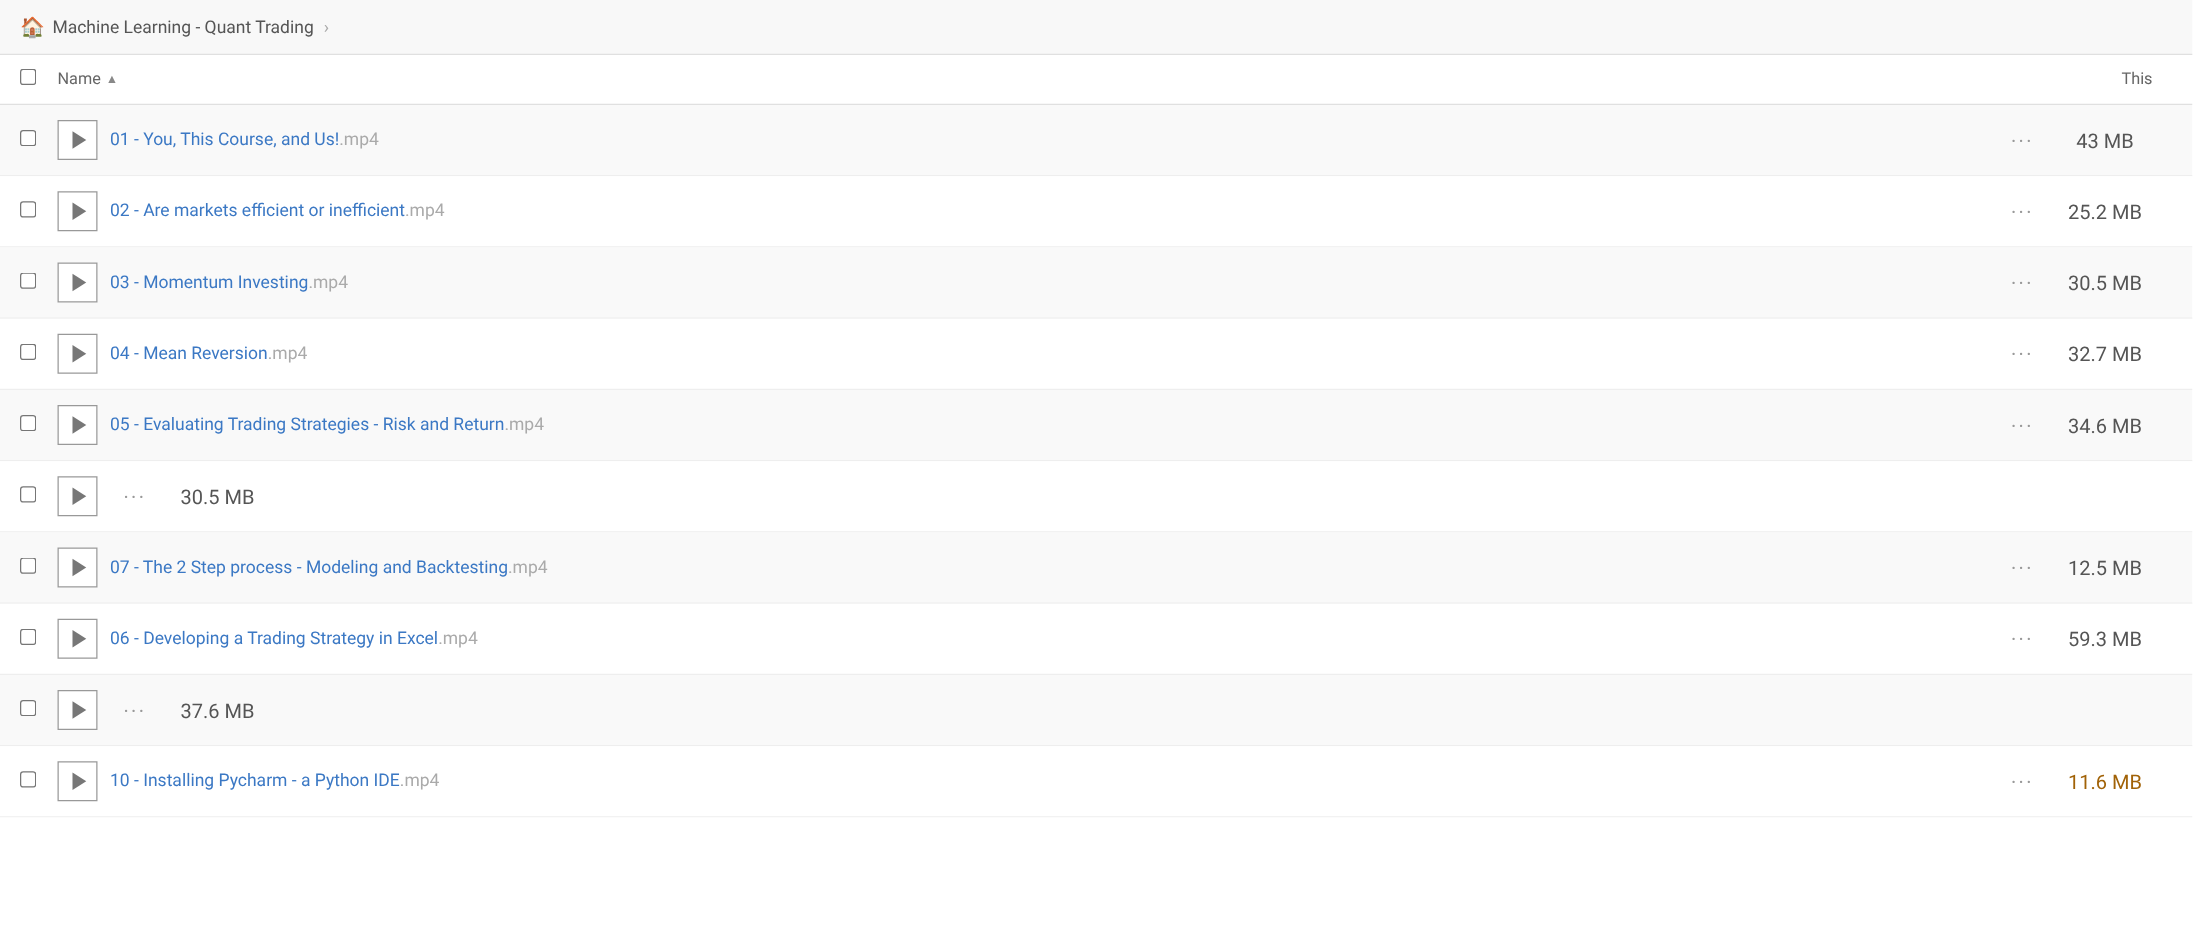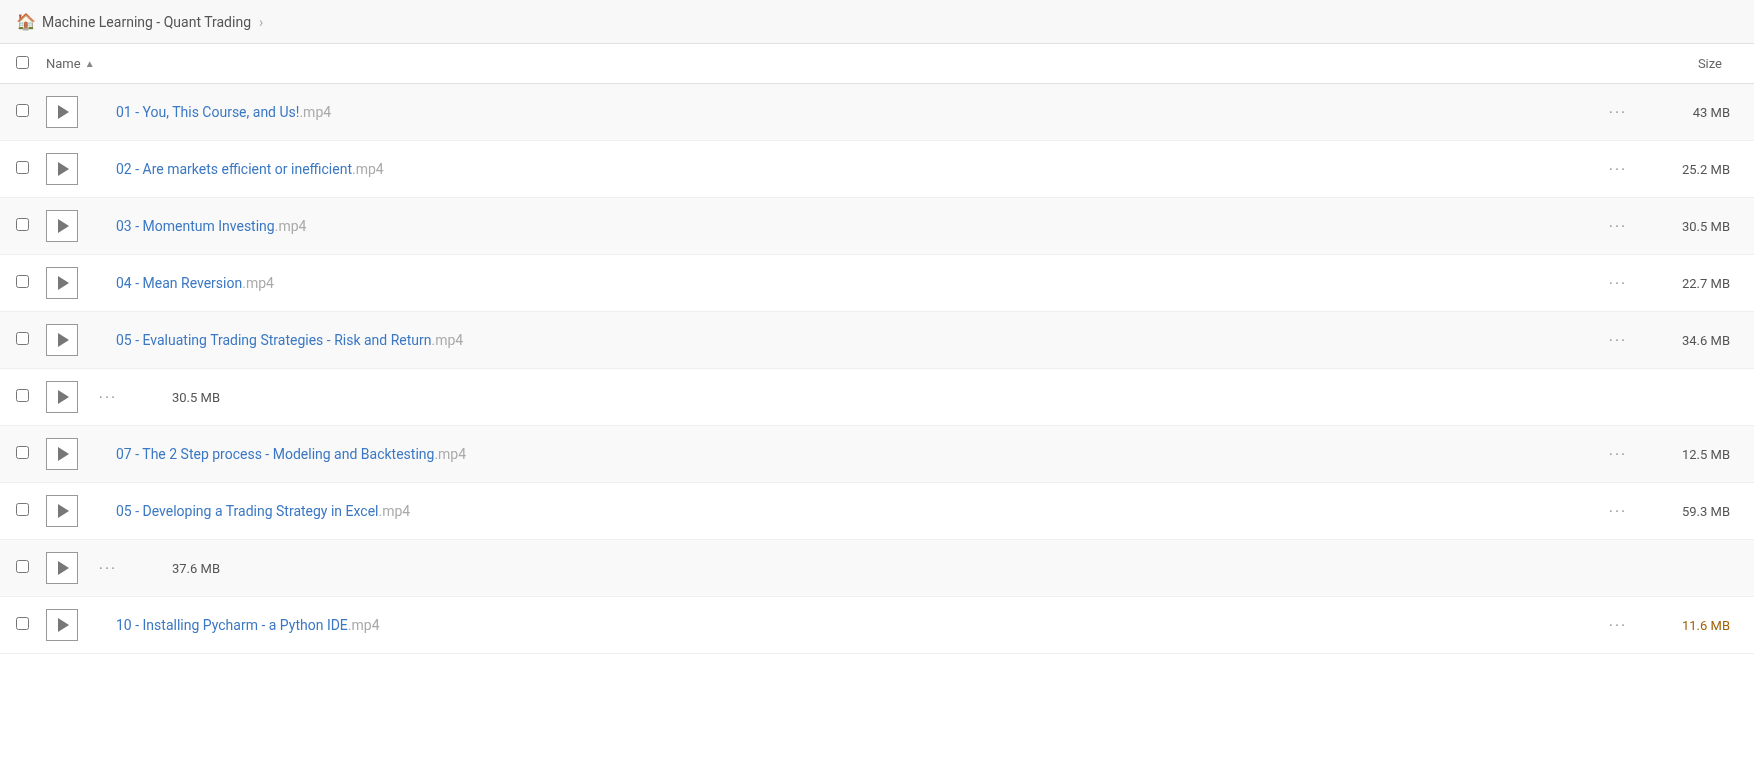--- a/index.html
+++ b/index.html
@@ -121,21 +121,20 @@
       margin-left: 2px;
     }
 
     .file-name {
       flex: 1;
       font-size: 14px;
       color: #333;
       white-space: nowrap;
       overflow: hidden;
       text-overflow: ellipsis;
-      margin-left: 28px;
     }
 
     .file-name .name-link {
       color: #3b78c4;
     }
 
     .file-name .name-ext {
       color: #aaa;
     }
 
@@ -146,22 +145,22 @@
       justify-content: center;
       color: #999;
       font-size: 16px;
       letter-spacing: 2px;
       cursor: pointer;
       flex-shrink: 0;
     }
 
     .file-size {
       width: 100px;
-      text-align: right;
-      font-size: 13px;
+      text-align: center;
+      font-size: 16px;
       color: #555;
       padding-right: 8px;
       flex-shrink: 0;
     }
 
     .file-size.orange {
       color: #a16207;
     }
 
     input[type="checkbox"] {
@@ -178,21 +177,21 @@
 </div>
 
 <div class="table-header">
   <div class="header-checkbox">
     <input type="checkbox" style="">
   </div>
   <div class="header-name">
     <span>Name</span>
     <span class="header-sort-icon">▲</span>
   </div>
-  <div class="header-size">Size</div>
+  <div class="header-size">This</div>
 </div>
 
 <div id="file-list">
     <div class="file-row">
     <div class="row-checkbox">
       <input type="checkbox" style="">
     </div>
     <div class="file-icon">
       <div class="play-triangle"></div>
     </div>
@@ -232,21 +231,21 @@
     <div class="row-checkbox">
       <input type="checkbox" style="">
     </div>
     <div class="file-icon">
       <div class="play-triangle"></div>
     </div>
     <div class="file-name">
       <span class="name-link">04 - Mean Reversion</span><span class="name-ext">.mp4</span>
     </div>
     <div class="more-icon">···</div>
-    <div class="file-size ">22.7 MB</div>
+    <div class="file-size ">32.7 MB</div>
   </div>
     <div class="file-row">
     <div class="row-checkbox">
       <input type="checkbox" style="">
     </div>
     <div class="file-icon">
       <div class="play-triangle"></div>
     </div>
     <div class="file-name">
       <span class="name-link">05 - Evaluating Trading Strategies - Risk and Return</span><span class="name-ext">.mp4</span>
@@ -278,21 +277,21 @@
     <div class="file-size ">12.5 MB</div>
   </div>
     <div class="file-row">
     <div class="row-checkbox">
       <input type="checkbox" style="">
     </div>
     <div class="file-icon">
       <div class="play-triangle"></div>
     </div>
     <div class="file-name">
-      <span class="name-link">05 - Developing a Trading Strategy in Excel</span><span class="name-ext">.mp4</span>
+      <span class="name-link">06 - Developing a Trading Strategy in Excel</span><span class="name-ext">.mp4</span>
     </div>
     <div class="more-icon">···</div>
     <div class="file-size ">59.3 MB</div>
   </div>
     <div class="file-row">
     <div class="row-checkbox">
       <input type="checkbox" style="">
     </div>
     <div class="file-icon">
       <div class="play-triangle"></div>

